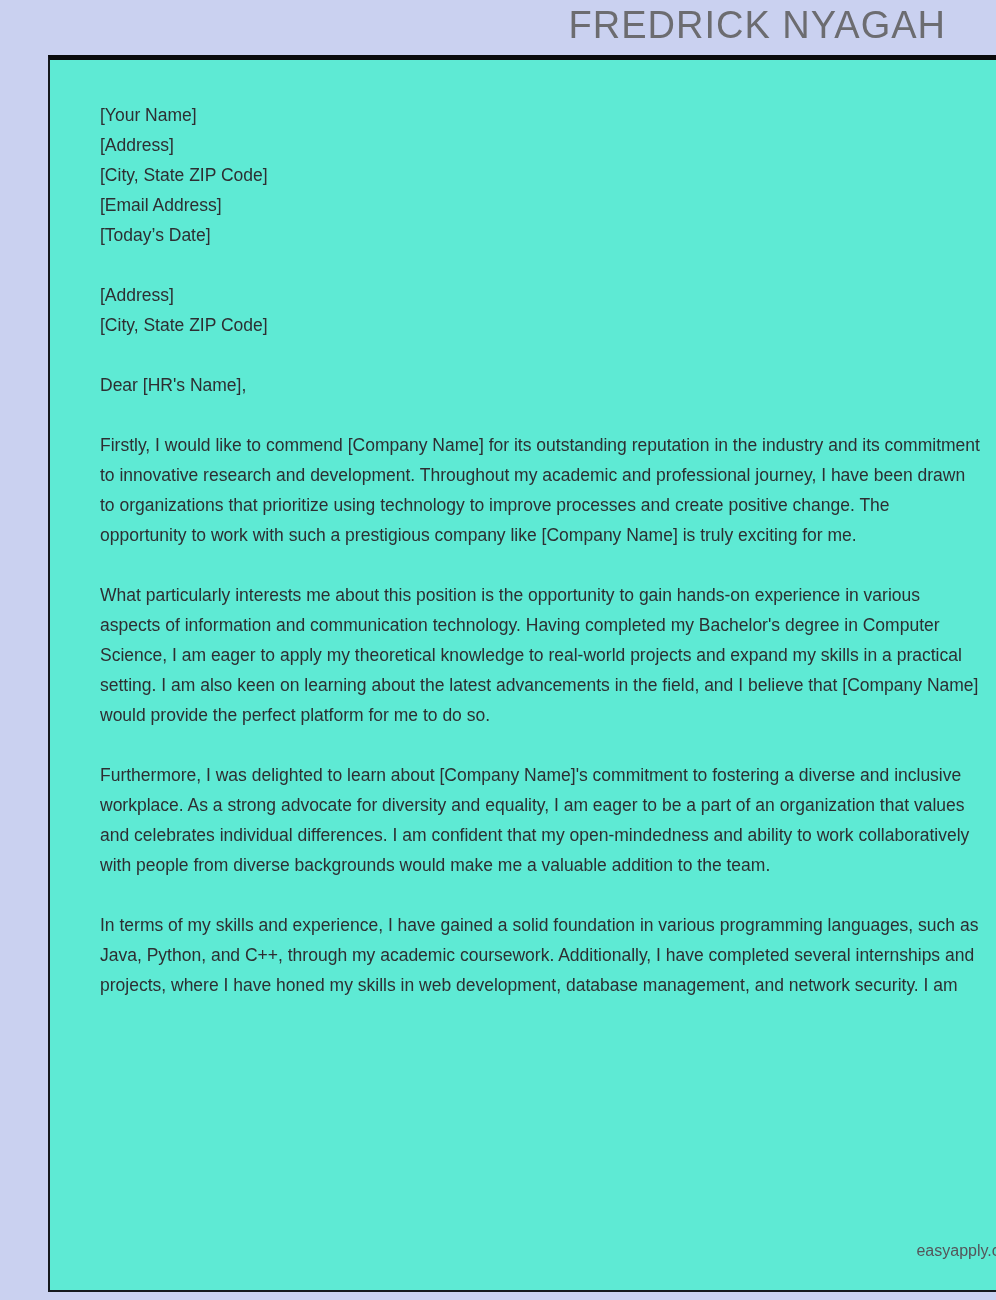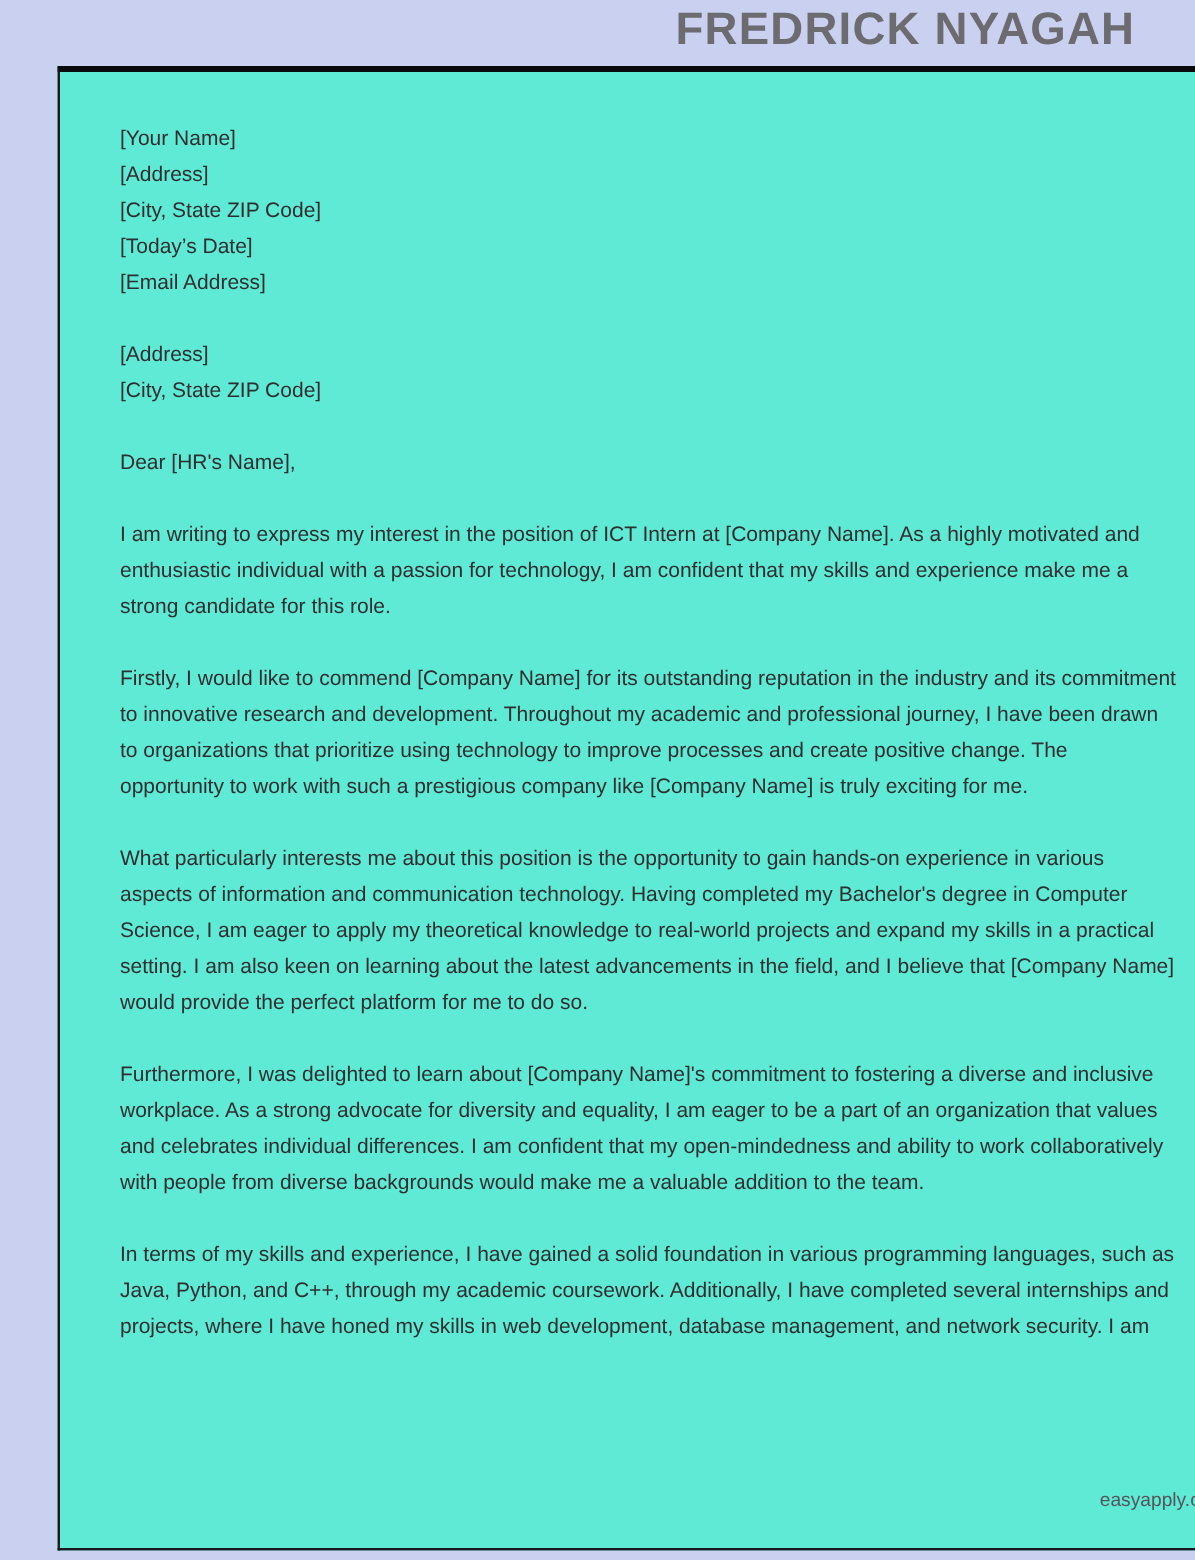--- a/index.html
+++ b/index.html
@@ -12,21 +12,21 @@
   body {
     position: relative;
     background: #cad1f0;
     font-family: "Liberation Sans", sans-serif;
   }
   .letterhead-name {
     position: absolute;
     top: 4px;
     right: 50px;
     font-size: 38px;
-    font-weight: 700;
+    font-weight: 400;
     letter-spacing: 1px;
     color: #6c6c70;
     white-space: nowrap;
   }
   .page {
     position: absolute;
     left: 48px;
     top: 55px;
     width: 988px;
     height: 1237px;
@@ -61,32 +61,31 @@
   <h1 class="letterhead-name">FREDRICK NYAGAH</h1>
 
   <main class="page">
 
     <section class="letter-body">
 
       <div class="addr-block">
         <p class="line">[Your Name]</p>
         <p class="line">[Address]</p>
         <p class="line">[City, State ZIP Code]</p>
+        <p class="line">[Email Address]</p>
         <p class="line">[Today’s Date]</p>
-        <p class="line">[Email Address]</p>
       </div>
 
       <div class="addr-block">
         <p class="line">[Address]</p>
         <p class="line">[City, State ZIP Code]</p>
       </div>
 
       <p class="line salutation">Dear [HR's Name],</p>
 
-      <p class="para">I am writing to express my interest in the position of ICT Intern at [Company Name]. As a highly motivated and enthusiastic individual with a passion for technology, I am confident that my skills and experience make me a strong candidate for this role.</p>
       <p class="para">Firstly, I would like to commend [Company Name] for its outstanding reputation in the industry and its commitment to innovative research and development. Throughout my academic and professional journey, I have been drawn to organizations that prioritize using technology to improve processes and create positive change. The opportunity to work with such a prestigious company like [Company Name] is truly exciting for me.</p>
       <p class="para">What particularly interests me about this position is the opportunity to gain hands-on experience in various aspects of information and communication technology. Having completed my Bachelor's degree in Computer Science, I am eager to apply my theoretical knowledge to real-world projects and expand my skills in a practical setting. I am also keen on learning about the latest advancements in the field, and I believe that [Company Name] would provide the perfect platform for me to do so.</p>
       <p class="para">Furthermore, I was delighted to learn about [Company Name]'s commitment to fostering a diverse and inclusive workplace. As a strong advocate for diversity and equality, I am eager to be a part of an organization that values and celebrates individual differences. I am confident that my open-mindedness and ability to work collaboratively with people from diverse backgrounds would make me a valuable addition to the team.</p>
       <p class="para">In terms of my skills and experience, I have gained a solid foundation in various programming languages, such as Java, Python, and C++, through my academic coursework. Additionally, I have completed several internships and projects, where I have honed my skills in web development, database management, and network security. I am</p>
 
     </section>
 
     <div class="watermark">easyapply.com</div>
 
   </main>

